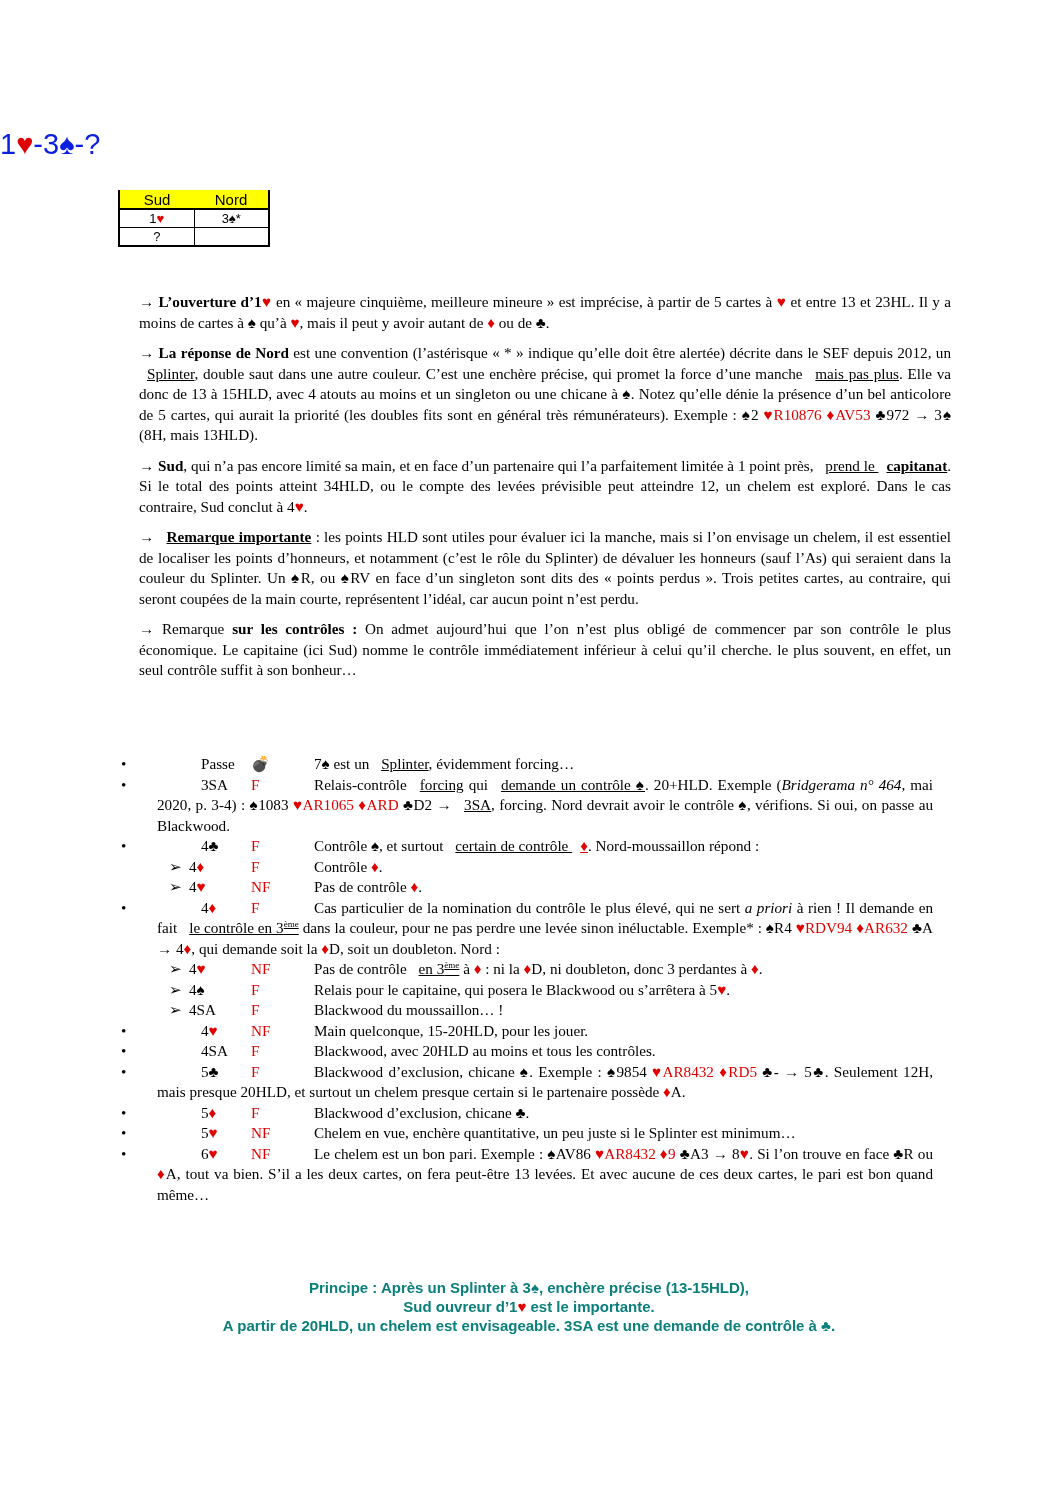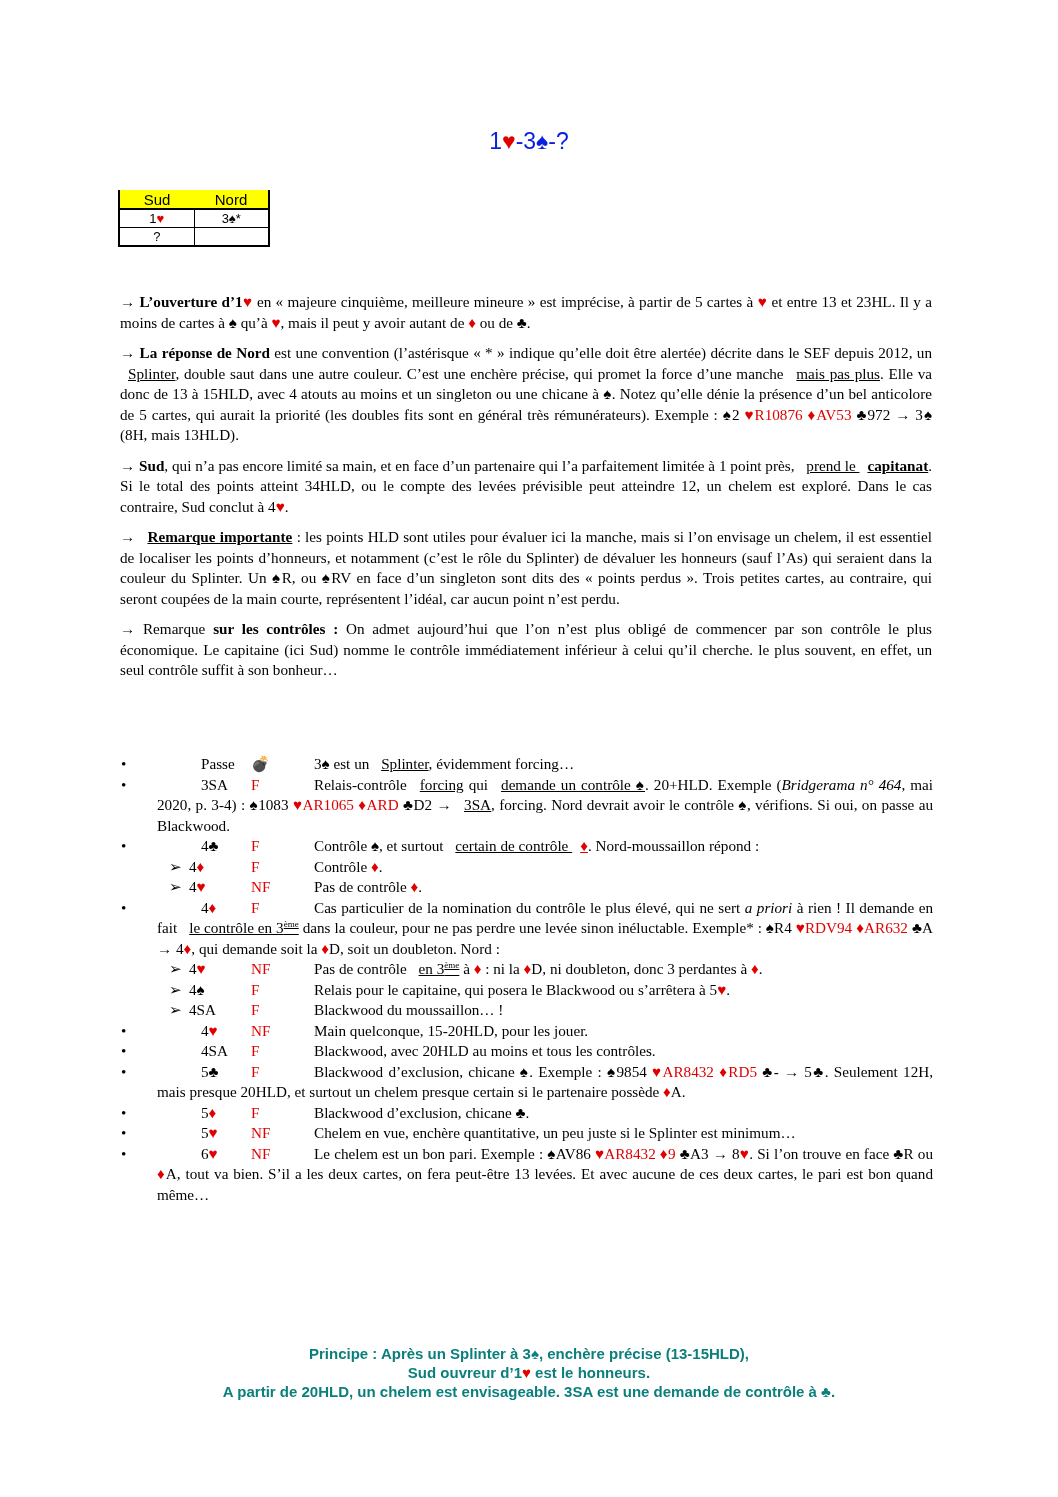--- a/index.html
+++ b/index.html
@@ -1,38 +1,38 @@
 <!DOCTYPE html>
 <html><head>
 <meta charset="utf-8">
 <style>
   html, body { margin: 0; padding: 0; background: #ffffff; }
   body { width: 1058px; height: 1497px; position: relative; font-family: "Liberation Serif", serif; color: #000; }
-  .title { position: absolute; top: 128px; left: 0; width: 1058px; text-align: center; font-family: "Liberation Sans", sans-serif; font-size: 23px; color: #0a1fe0; }
+  .title { position: absolute; top: 128px; left: 0; width: 1058px; font-family: "Liberation Sans", sans-serif; font-size: 29px; color: #0a1fe0; }
   .title .h { color: #e00000; }
   .title .s { color: #0a1fe0; }
   table.bid { position: absolute; top: 190px; left: 118px; border-collapse: collapse; font-family: "Liberation Sans", sans-serif; font-size: 15px; }
   table.bid th { background: #ffff00; font-weight: normal; width: 74px; height: 18px; padding: 0; border-bottom: 2px solid #000; }
   table.bid td { text-align: center; border: 1px solid #000; height: 17px; padding: 0; font-size: 13px; }
   table.bid { border: 2px solid #000; border-top: none; }
   table.bid tr:first-child th { border-top: none; }
   .red { color: #e00000; }
-  .body-text { position: absolute; left: 120px; width: 812px; font-size: 15.2px; line-height: 20.5px; text-align: justify; }
+  .body-text { position: absolute; left: 139px; width: 812px; font-size: 15.2px; line-height: 20.5px; text-align: justify; }
   .para { margin: 0 0 10px 0; }
   .u { text-decoration: underline; margin-left: 8px; }
   b { font-weight: bold; }
   .list { position: absolute; left: 121px; top: 754px; width: 812px; font-size: 15.2px; line-height: 20.5px; }
   .li { position: relative; padding-left: 0; }
   .li .bul { position: absolute; left: 0; top: 0; width: 20px; }
   .li .bid { position: absolute; left: 36px; margin-left: 44px; }
   .li .sub { position: absolute; left: 48px; }
   .li .sbid { position: absolute; left: 68px; }
   .li .flag { position: absolute; left: 130px; color: #e00000; }
   .li .txt { display: block; margin-left: 36px; text-indent: 157px; text-align: justify; }
-  .principle { position: absolute; top: 1344px; left: 0; width: 1058px; text-align: center; font-family: "Liberation Sans", sans-serif; font-weight: bold; font-size: 15px; line-height: 19px; color: #0a7f7c; }
+  .principle { position: absolute; top: 1278px; left: 0; width: 1058px; text-align: center; font-family: "Liberation Sans", sans-serif; font-weight: bold; font-size: 15px; line-height: 19px; color: #0a7f7c; }
   sup { font-size: 9px; line-height: 0; text-decoration: underline; }
 </style>
 </head>
 <body>
 
 <div class="title"><span>1</span><span class="h">♥</span><span>-3</span><span class="s">♠</span><span>-?</span></div>
 
 <table class="bid">
   <tbody>
       <tr>
@@ -61,21 +61,21 @@
 
   <p class="para"><span>→ Remarque </span><b>sur les contrôles :</b><span> On admet aujourd’hui que l’on n’est plus obligé de commencer par son contrôle le plus économique. Le capitaine (ici Sud) nomme le contrôle immédiatement inférieur à celui qu’il cherche. le plus souvent, en effet, un seul contrôle suffit à son bonheur…</span></p>
 </div>
 
 <div class="list">
 
   <div class="li">
     <span class="bul">•</span>
     <span class="bid">Passe</span>
     <span class="flag" style="color:#000;">💣</span>
-    <span class="txt"><span>3♠ est un </span><span class="u">Splinter</span><span>, évidemment forcing…</span></span>
+    <span class="txt"><span>7♠ est un </span><span class="u">Splinter</span><span>, évidemment forcing…</span></span>
   </div>
 
   <div class="li">
     <span class="bul">•</span>
     <span class="bid">3SA</span>
     <span class="flag">F</span>
     <span class="txt"><span>Relais-contrôle </span><span class="u">forcing</span><span> qui </span><span class="u">demande un contrôle ♠</span><span>. 20+HLD. Exemple (</span><i>Bridgerama n° 464</i><span>, mai 2020, p. 3-4) : ♠1083 </span><span class="red">♥AR1065 ♦ARD</span><span> ♣D2 → </span><span class="u">3SA</span><span>, forcing. Nord devrait avoir le contrôle ♠, vérifions. Si oui, on passe au Blackwood.</span></span>
   </div>
 
   <div class="li">
@@ -160,15 +160,15 @@
   <div class="li">
     <span class="bul">•</span>
     <span class="bid"><span>6</span><span class="red">♥</span></span>
     <span class="flag">NF</span>
     <span class="txt"><span>Le chelem est un bon pari. Exemple : ♠AV86 </span><span class="red">♥AR8432 ♦9</span><span> ♣A3 → 8</span><span class="red">♥</span><span>. Si l’on trouve en face ♣R ou </span><span class="red">♦</span><span>A, tout va bien. S’il a les deux cartes, on fera peut-être 13 levées. Et avec aucune de ces deux cartes, le pari est bon quand même…</span></span>
   </div>
 </div>
 
 <div class="principle">
   <div>Principe : Après un Splinter à 3♠, enchère précise (13-15HLD),</div>
-  <div><span>Sud ouvreur d’1</span><span class="red">♥</span><span> est le honneurs.</span></div>
+  <div><span>Sud ouvreur d’1</span><span class="red">♥</span><span> est le importante.</span></div>
   <div>A partir de 20HLD, un chelem est envisageable. 3SA est une demande de contrôle à ♣.</div>
 </div>
 
 </body></html>

